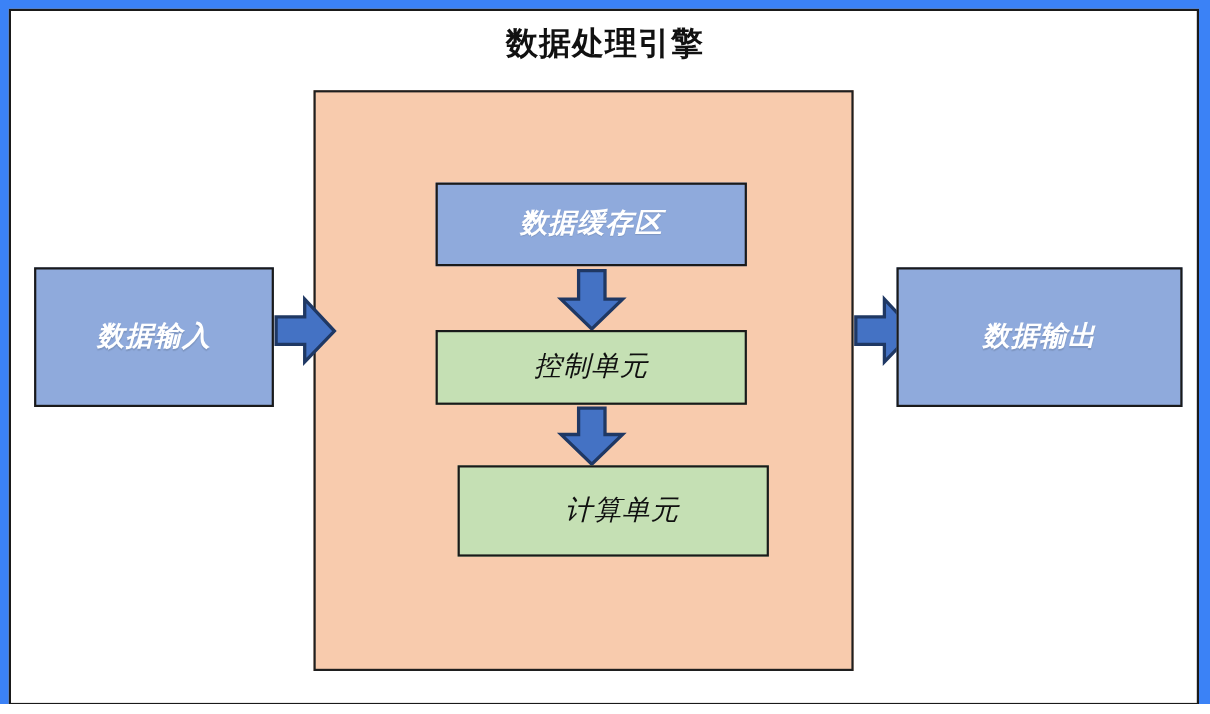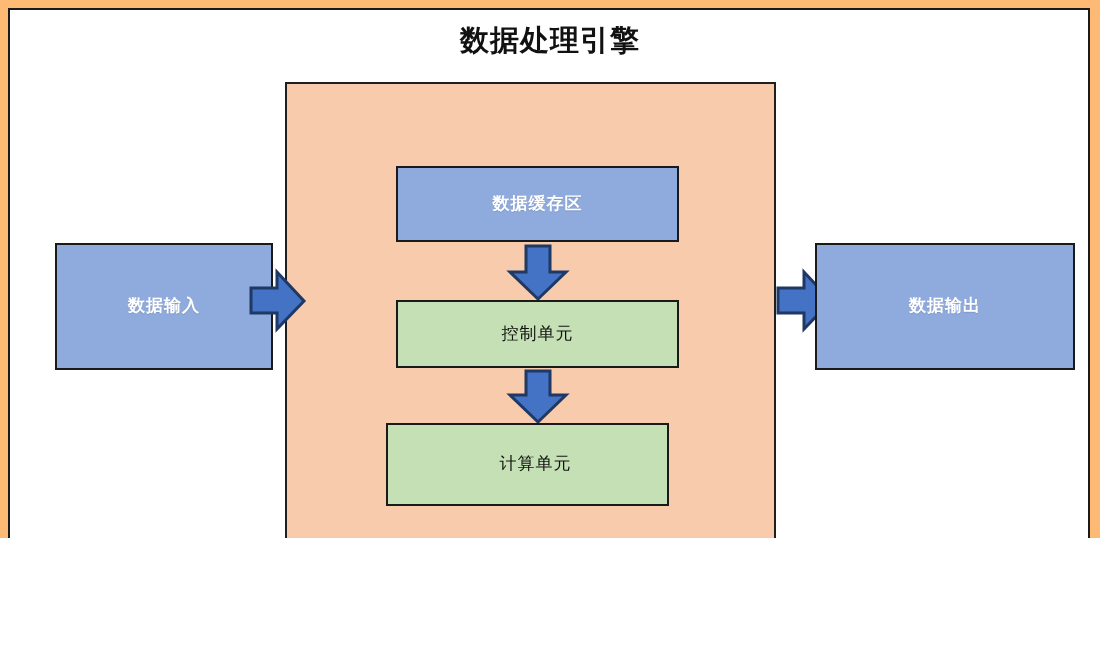--- a/index.html
+++ b/index.html
@@ -6,22 +6,22 @@
     margin: 0;
     padding: 0;
     background: #ffffff;
   }
   body {
     font-family: "Liberation Sans", "DejaVu Sans", sans-serif;
   }
   #canvas {
     position: relative;
     width: 1100px;
-    height: 538px;
-    background: #fdba74;
+    height: 640px;
+    background: #3b82f6;
     overflow: hidden;
   }
   
   #outer-frame {
     position: absolute;
     left: 8px;
     top: 8px;
     width: 1082px;
     height: 633px;
     box-sizing: border-box;
@@ -46,25 +46,26 @@
   .node-box {
     position: absolute;
     box-sizing: border-box;
     border: 2px solid #1a1a1a;
     display: flex;
     align-items: center;
     justify-content: center;
     text-align: center;
   }
   .node-label {
-    font-size: 17px;
+    font-size: 25px;
     font-weight: bold;
     letter-spacing: 1px;
     line-height: 1.1;
     white-space: nowrap;
+    font-style: italic;
   }
   
   #engine-container {
     left: 285px;
     top: 82px;
     width: 491px;
     height: 528px;
     background: #f8cbad;
     border: 2px solid #1f1f1f;
   }
@@ -83,21 +84,20 @@
   }
   .green-node .node-label {
     color: #101010;
     font-weight: normal;
   }
   #input-box {
     left: 31px;
     top: 243px;
     width: 218px;
     height: 127px;
-    margin-left: 24px;
   }
   #output-box {
     left: 815px;
     top: 243px;
     width: 260px;
     height: 127px;
     justify-content: center;
   }
   #buffer-box {
     left: 396px;
@@ -105,21 +105,21 @@
     width: 283px;
     height: 76px;
   }
   #control-box {
     left: 396px;
     top: 300px;
     width: 283px;
     height: 68px;
   }
   #compute-box {
-    left: 386px;
+    left: 416px;
     top: 423px;
     width: 283px;
     height: 83px;
     padding-left: 16px;
   }
   
   .arrow {
     position: absolute;
   }
   #arrow-input-to-engine {

